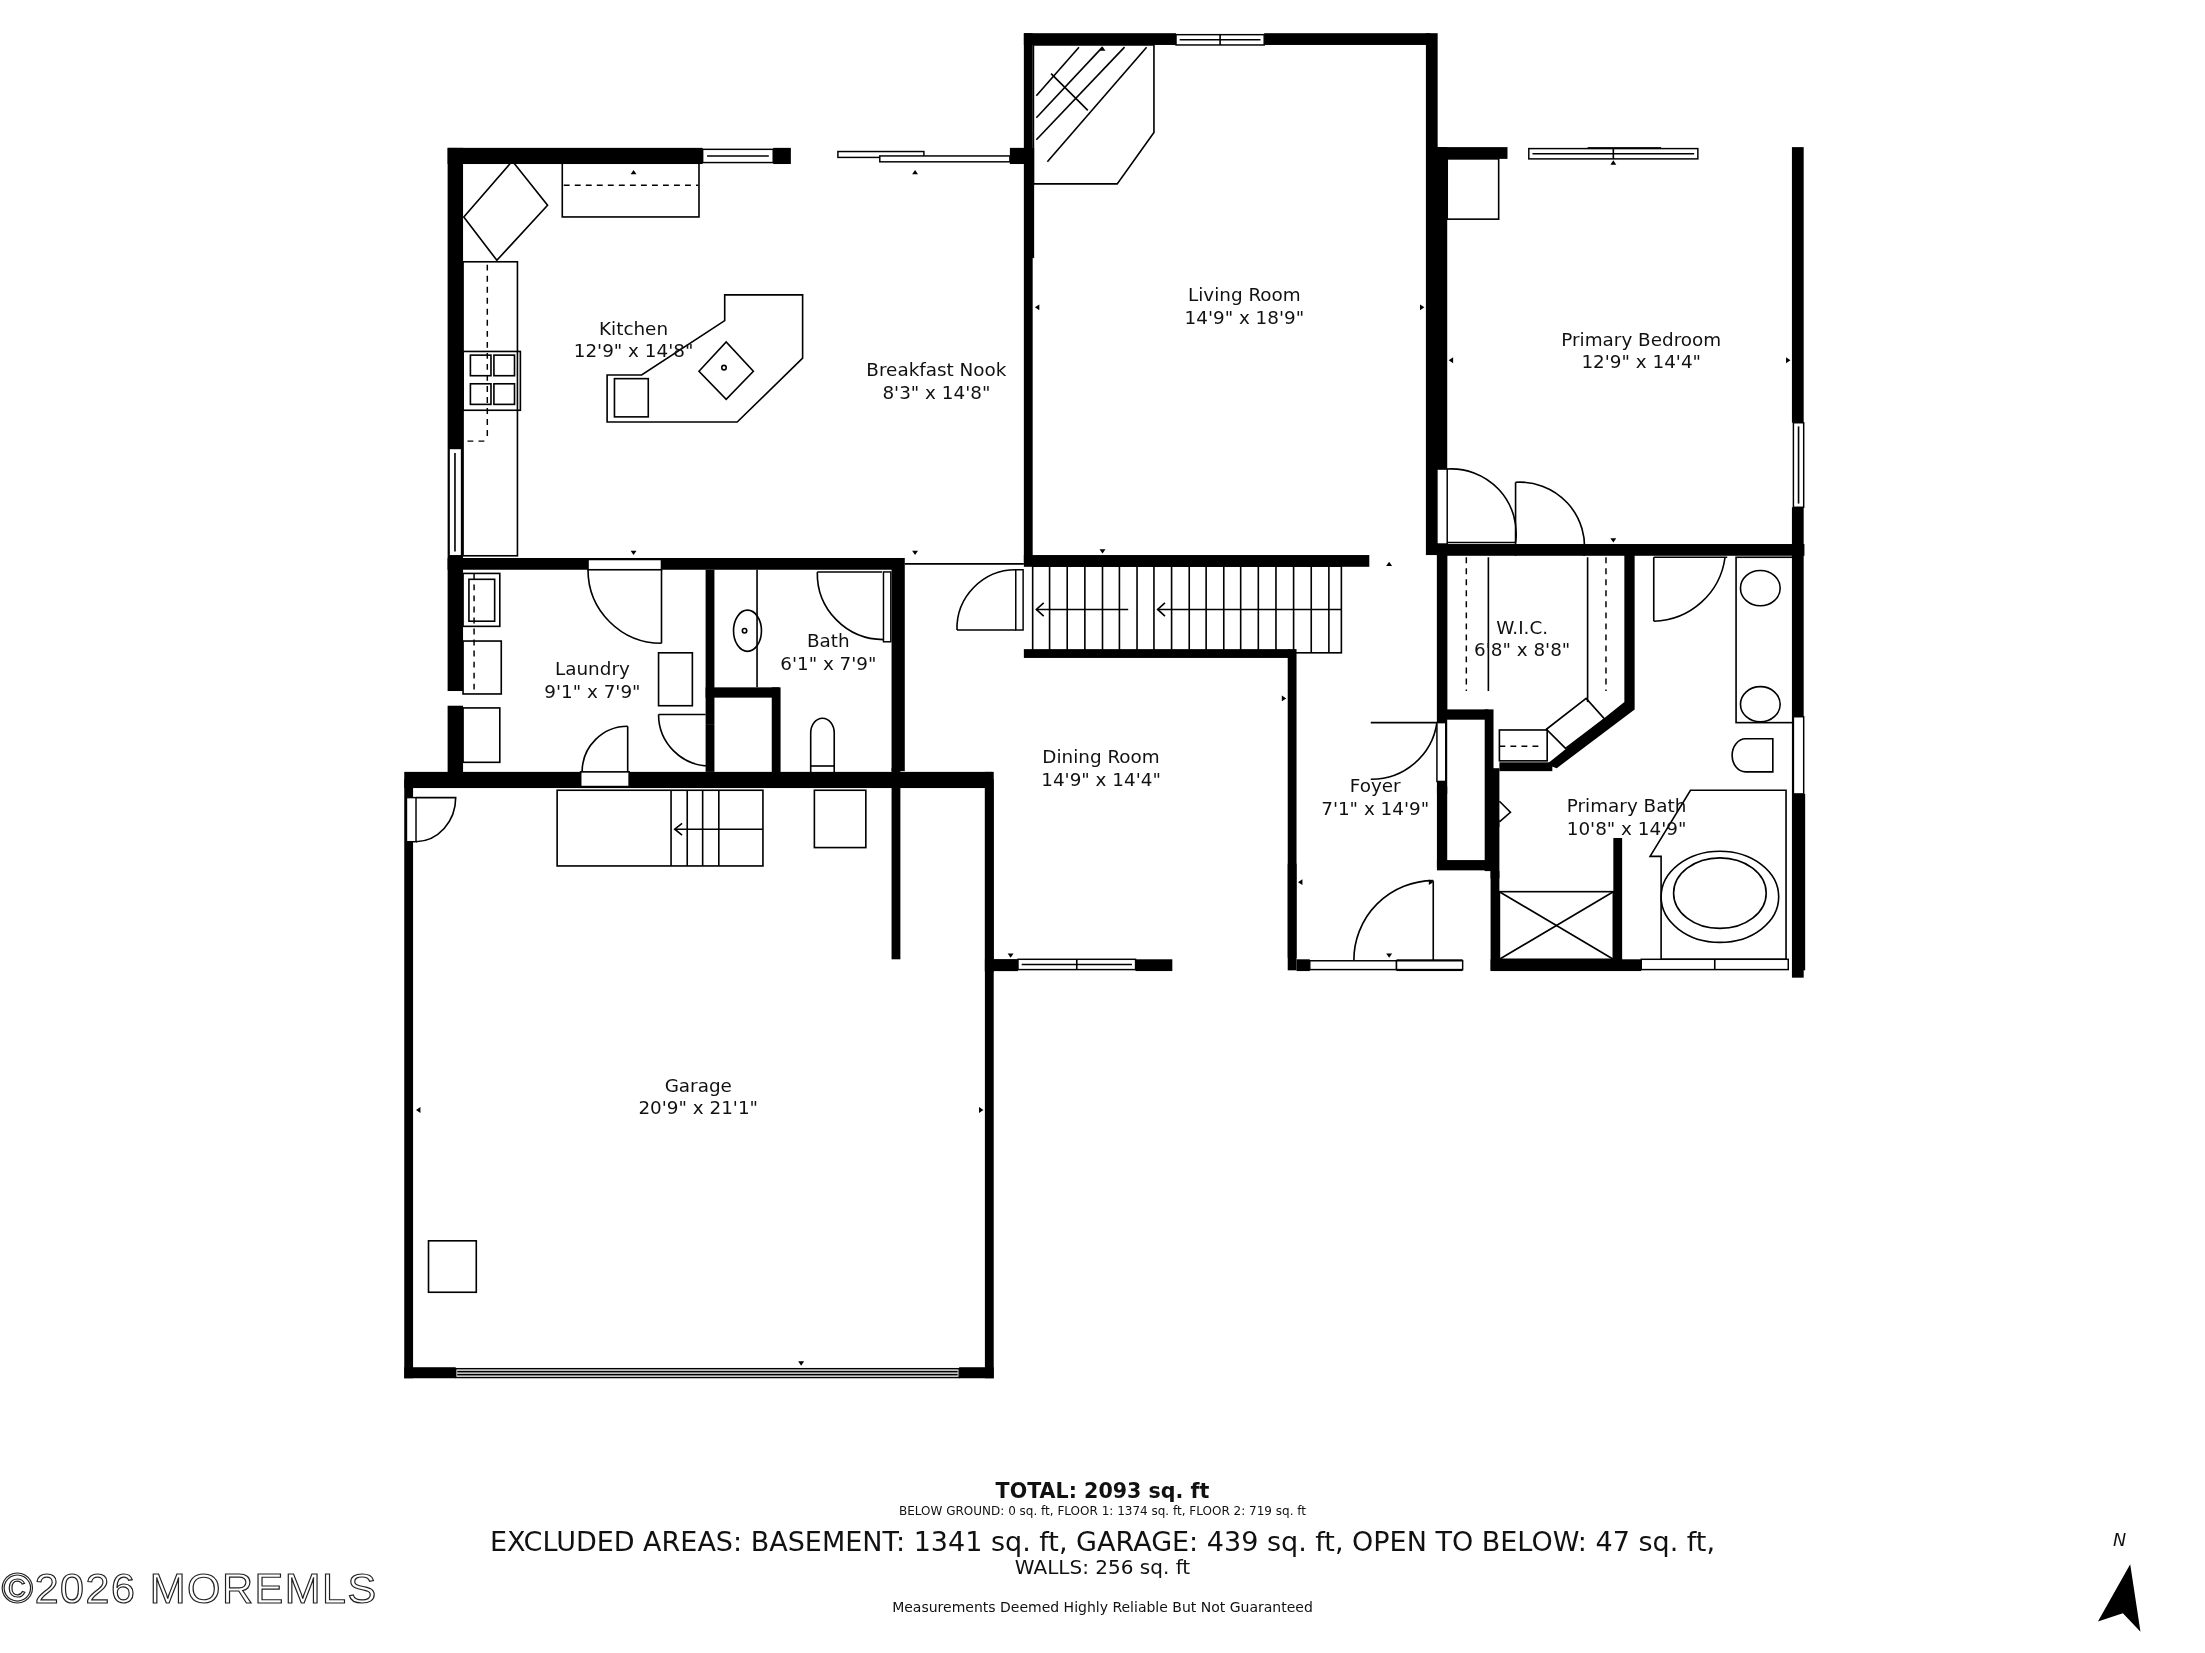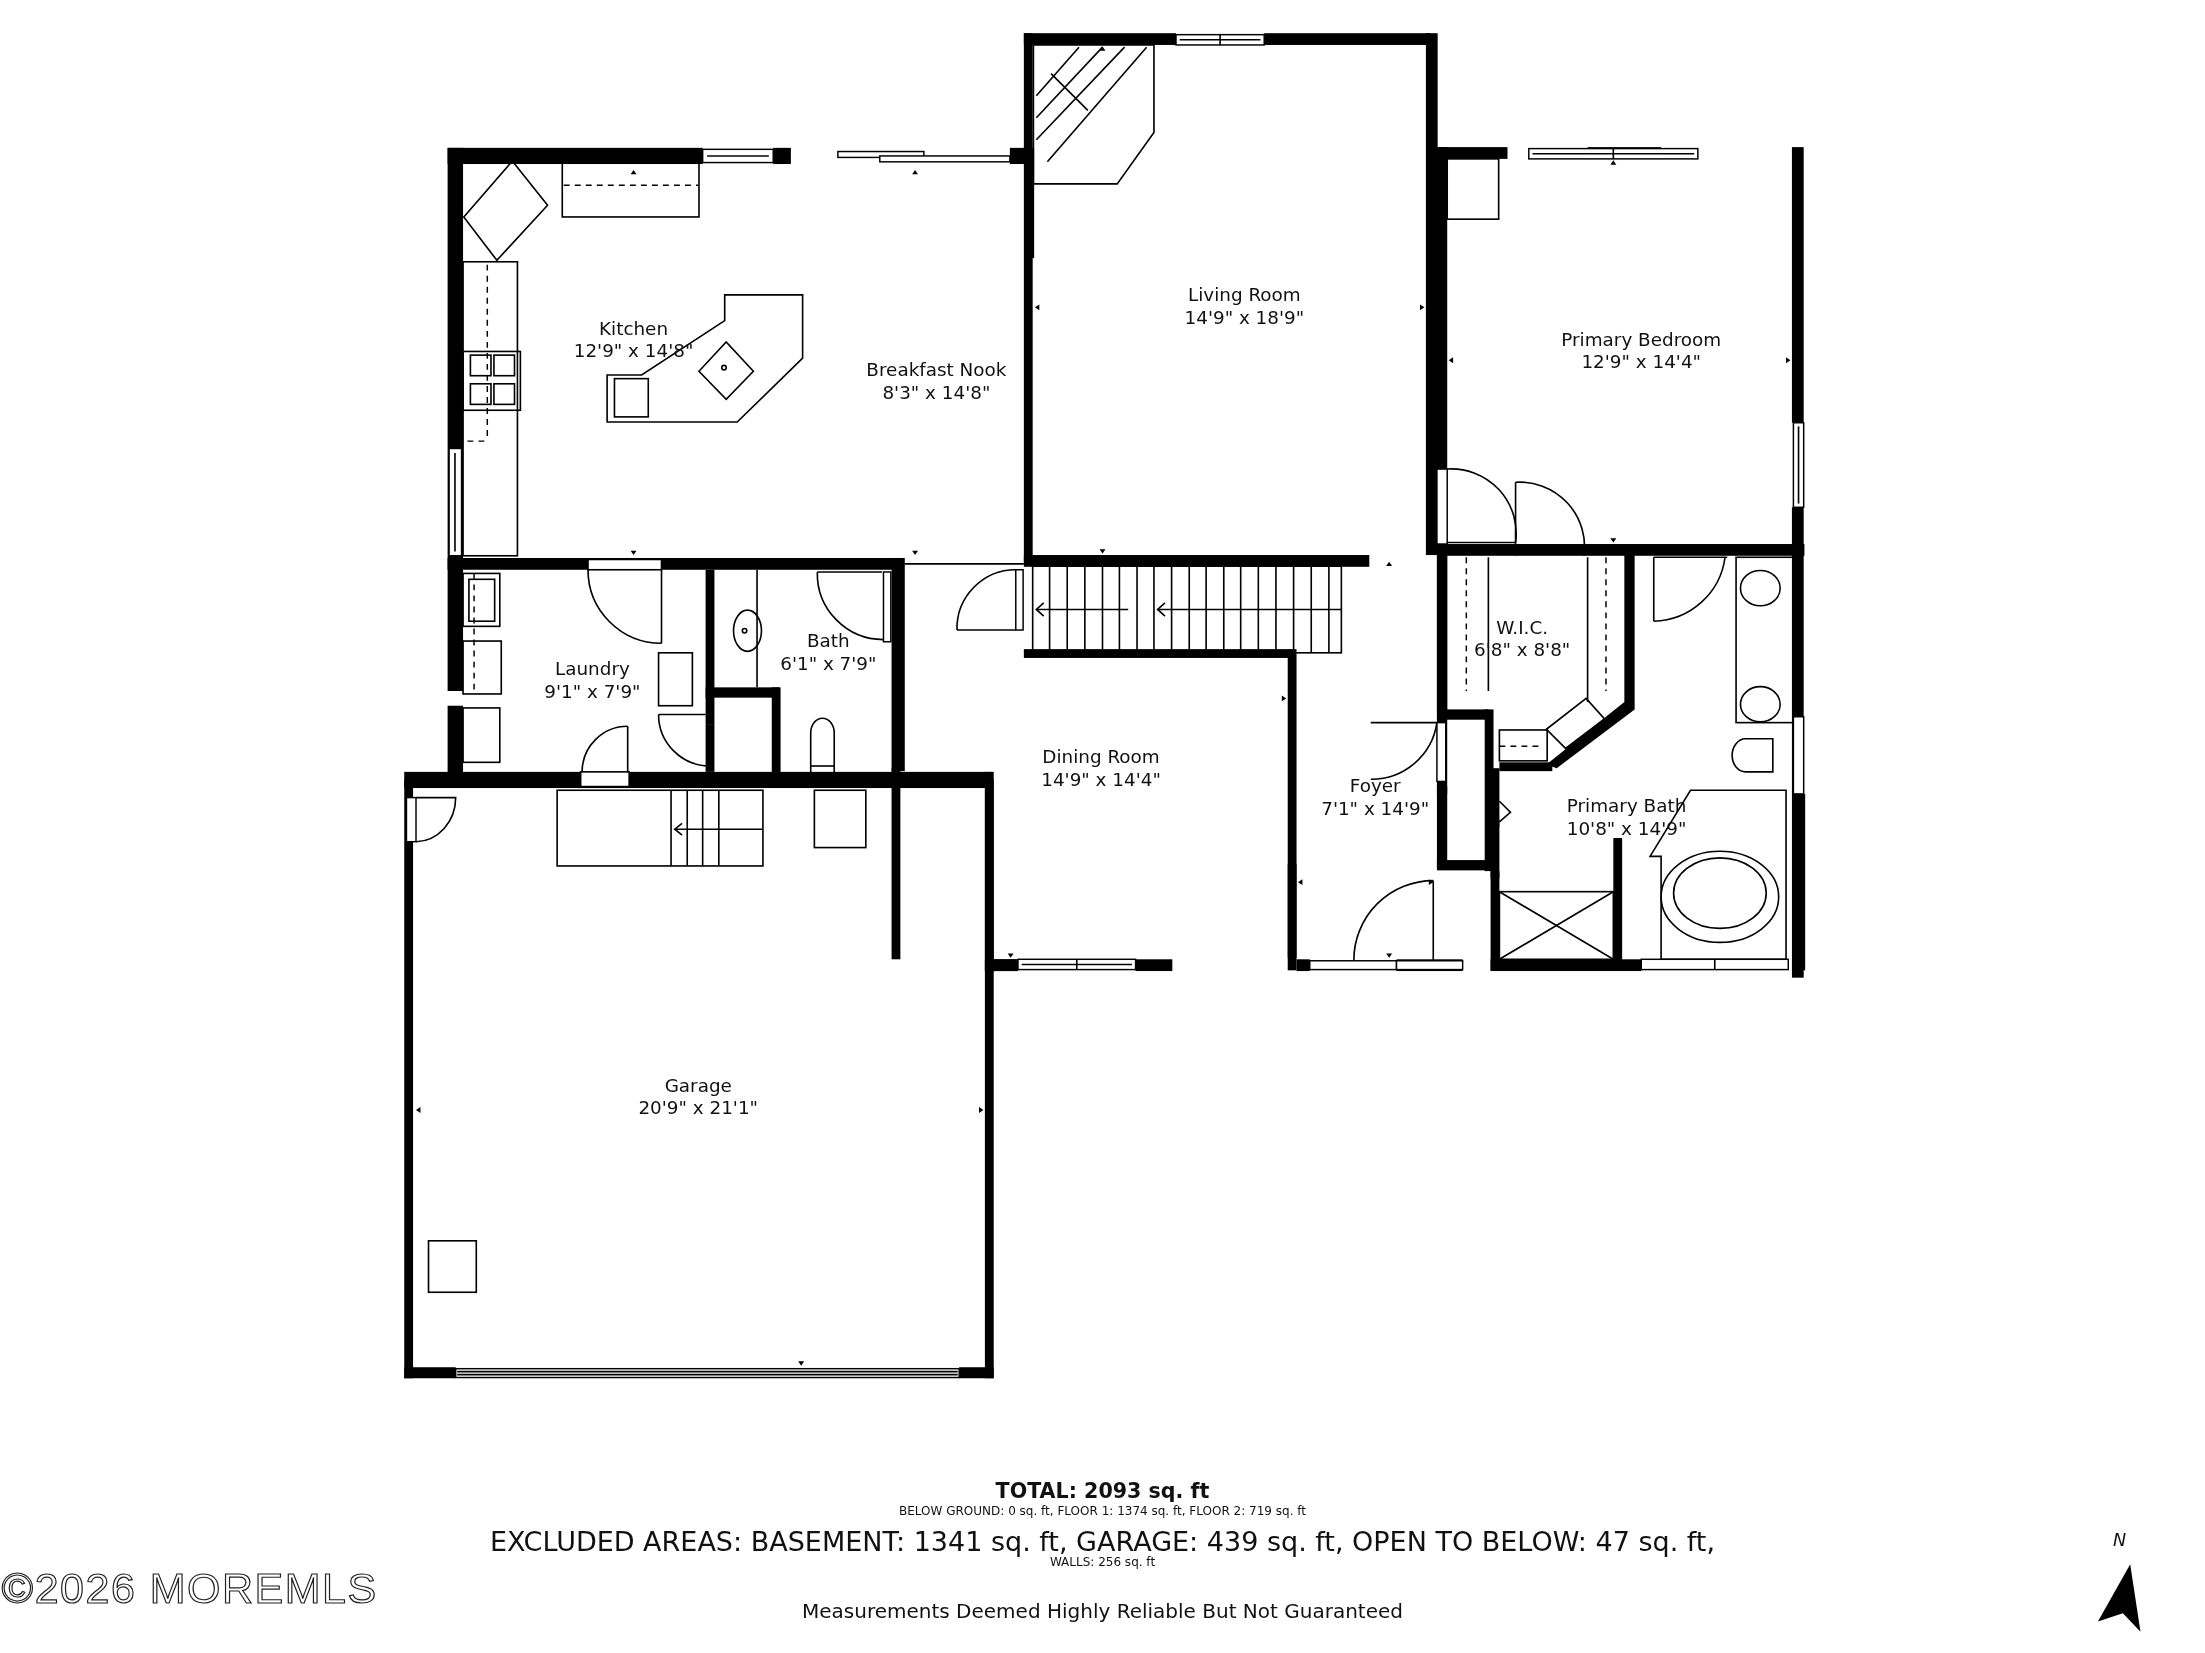--- a/index.html
+++ b/index.html
@@ -9,22 +9,22 @@
   .thin { fill: none; stroke: #000; stroke-width: 2.2; }
   .thinw { fill: #fff; stroke: #000; stroke-width: 2.2; }
   .dash { fill: none; stroke: #000; stroke-width: 2; stroke-dasharray: 8 7; }
   .win { fill: #fff; stroke: #000; stroke-width: 2; }
   .room-label { font-family: "DejaVu Sans", sans-serif; font-size: 25px; fill: #111; text-anchor: middle; }
   .marker { fill: #000; }
   .summary { position: absolute; left: 0; width: 2205px; text-align: center; color: #111; font-family: "DejaVu Sans", sans-serif; }
   #sum-total { top: 1479px; font-size: 20.6px; font-weight: bold; }
   #sum-l1 { top: 1504px; font-size: 12px; }
   #sum-l2 { top: 1506px; font-size: 27px; margin-top: 20px; }
-  #sum-l3 { top: 1555px; font-size: 12px; }
-  #disclaimer { top: 1599px; font-size: 20px; }
+  #sum-l3 { top: 1555px; font-size: 20px; }
+  #disclaimer { top: 1599px; font-size: 14px; }
   #copyright { position: absolute; left: 1.5px; top: 1556px; font-family: "Liberation Sans", sans-serif; font-size: 43px; color: transparent; -webkit-text-stroke: 1.2px #222; letter-spacing: 1.5px; font-weight: normal; margin-top: 8px; }
   #north { position: absolute; left: 2073px; top: 1529px; width: 88px; height: 110px; }
   #north-label { position: absolute; left: 2113px; top: 1530px; font-family: "DejaVu Sans", sans-serif; font-size: 17.6px; color: #111; font-style: italic; }
 </style>
 </head>
 <body>
 
 <svg id="plan" viewBox="0 0 3000 2250" xmlns="http://www.w3.org/2000/svg">
 
   <g>

